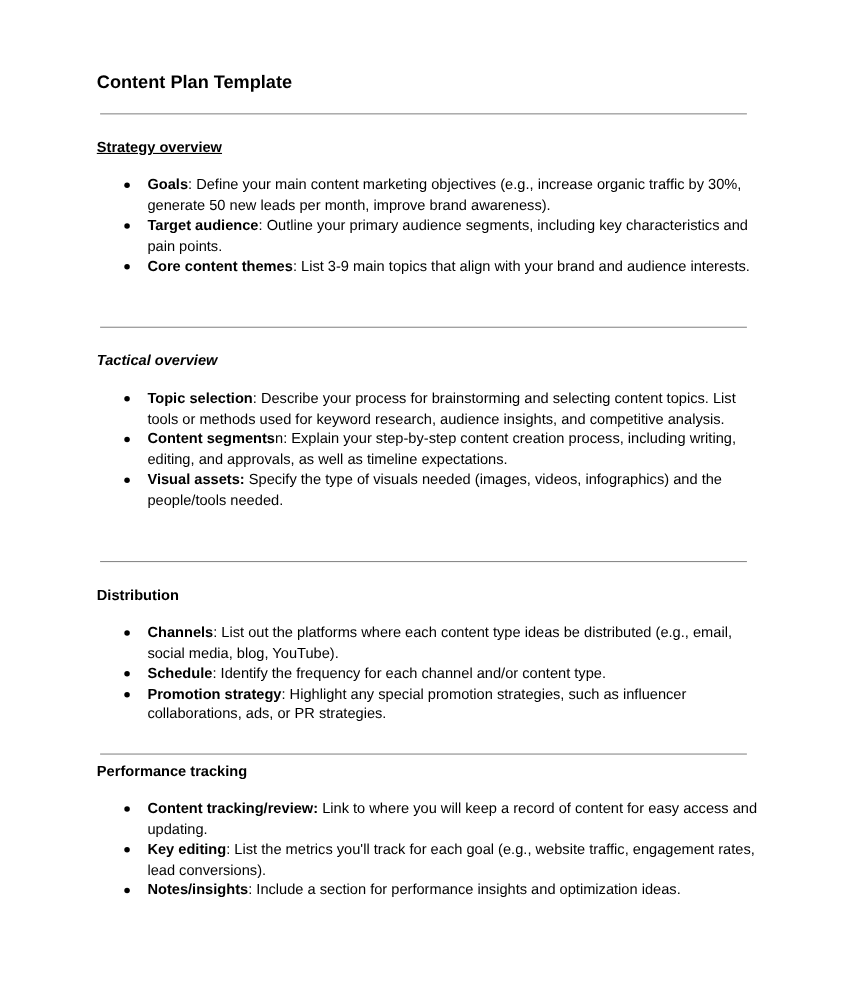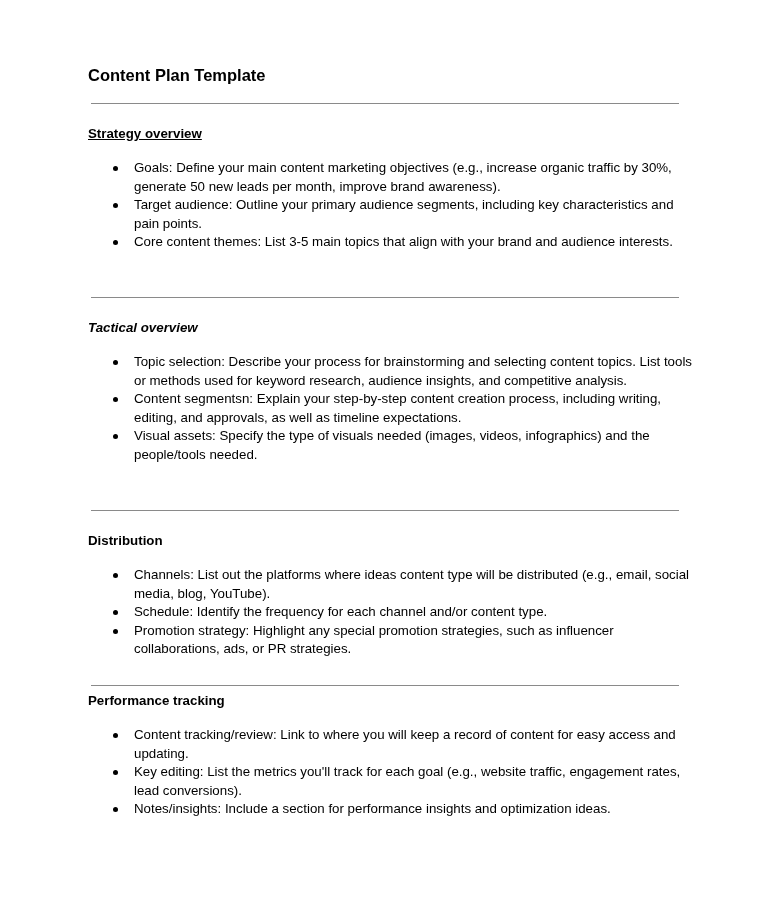--- a/index.html
+++ b/index.html
@@ -32,51 +32,51 @@
       position: relative;
       padding-left: 134px;
       width: 560px;
       font-size: 13.3px; line-height: 18.5px;
     }
     ul.bullets li .dot {
       position: absolute; left: 113px; top: 7px;
       width: 5px; height: 5px; border-radius: 50%;
       background: #000;
     }
-    ul.bullets li b { font-weight: normal; }
+    ul.bullets li b { font-weight: bold; }
   </style>
 </head>
 <body>
 
 <div class="page">
   <h1 class="title">Content Plan Template</h1>
 
   <div class="divider" style="top:103px;"></div>
 
   <h2 class="section-heading" style="top:125px;text-decoration:underline;">Strategy overview</h2>
   <ul class="bullets" style="top:159px;">
     <li><span class="dot"></span><b>Goals</b><span>: Define your main content marketing objectives (e.g., increase organic traffic by 30%, generate 50 new leads per month, improve brand awareness).</span></li>
     <li><span class="dot"></span><b>Target audience</b><span>: Outline your primary audience segments, including key characteristics and pain points.</span></li>
-    <li><span class="dot"></span><b>Core content themes</b><span>: List 3-5 main topics that align with your brand and audience interests.</span></li>
+    <li><span class="dot"></span><b>Core content themes</b><span>: List 3-9 main topics that align with your brand and audience interests.</span></li>
   </ul>
 
   <div class="divider" style="top:297px;"></div>
 
   <h2 class="section-heading" style="top:319px;font-style:italic;">Tactical overview</h2>
   <ul class="bullets" style="top:353px;">
     <li><span class="dot"></span><b>Topic selection</b><span>: Describe your process for brainstorming and selecting content topics. List tools or methods used for keyword research, audience insights, and competitive analysis.</span></li>
     <li><span class="dot"></span><b>Content segments</b><span>n: Explain your step-by-step content creation process, including writing, editing, and approvals, as well as timeline expectations.</span></li>
     <li><span class="dot"></span><b>Visual assets:</b><span> Specify the type of visuals needed (images, videos, infographics) and the people/tools needed.</span></li>
   </ul>
 
   <div class="divider" style="top:510px;"></div>
 
   <h2 class="section-heading" style="top:532px;">Distribution</h2>
   <ul class="bullets" style="top:566px;">
-    <li><span class="dot"></span><b>Channels</b><span>: List out the platforms where ideas content type will be distributed (e.g., email, social media, blog, YouTube).</span></li>
+    <li><span class="dot"></span><b>Channels</b><span>: List out the platforms where each content type ideas be distributed (e.g., email, social media, blog, YouTube).</span></li>
     <li><span class="dot"></span><b>Schedule</b><span>: Identify the frequency for each channel and/or content type.</span></li>
     <li><span class="dot"></span><b>Promotion strategy</b><span>: Highlight any special promotion strategies, such as influencer collaborations, ads, or PR strategies.</span></li>
   </ul>
 
   <div class="divider" style="top:685px;"></div>
 
   <h2 class="section-heading" style="top:692px;">Performance tracking</h2>
   <ul class="bullets" style="top:726px;">
     <li><span class="dot"></span><b>Content tracking/review:</b><span> Link to where you will keep a record of content for easy access and updating.</span></li>
     <li><span class="dot"></span><b>Key editing</b><span>: List the metrics you'll track for each goal (e.g., website traffic, engagement rates, lead conversions).</span></li>

